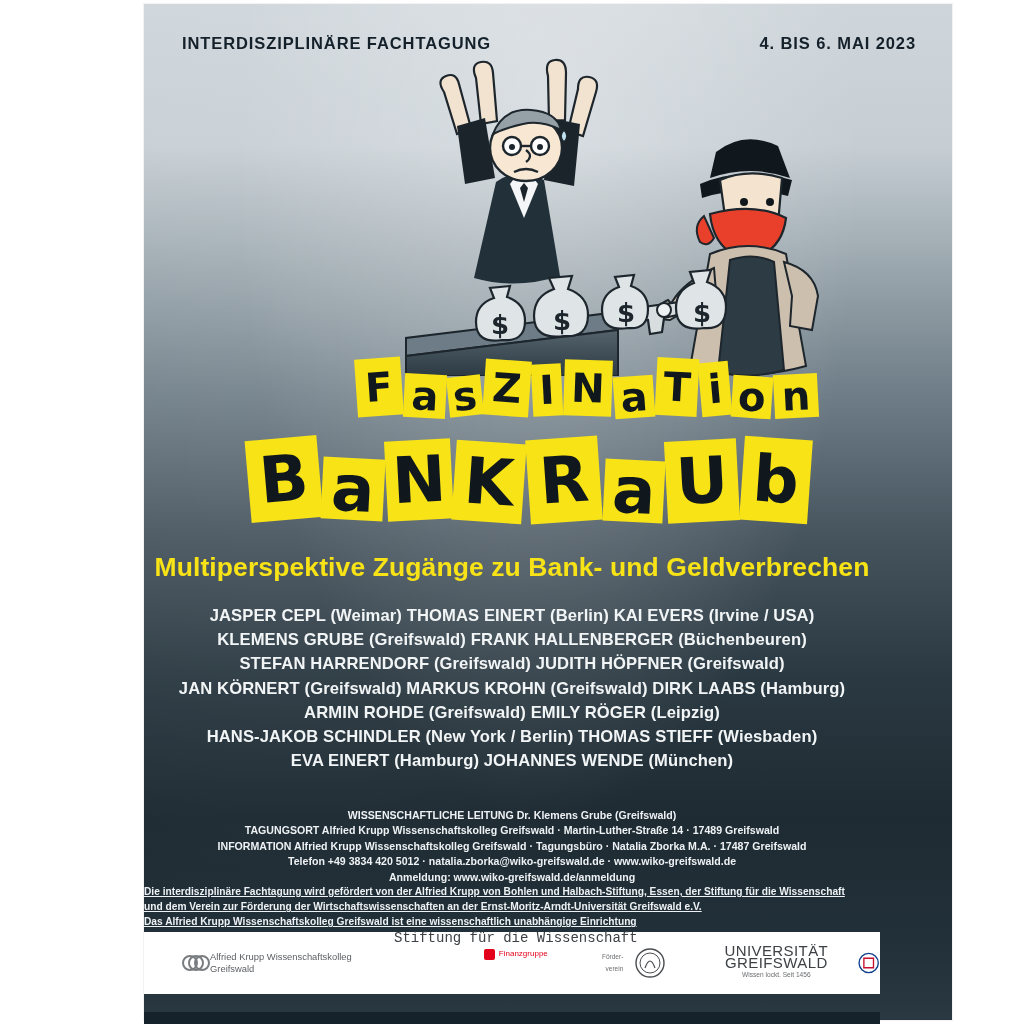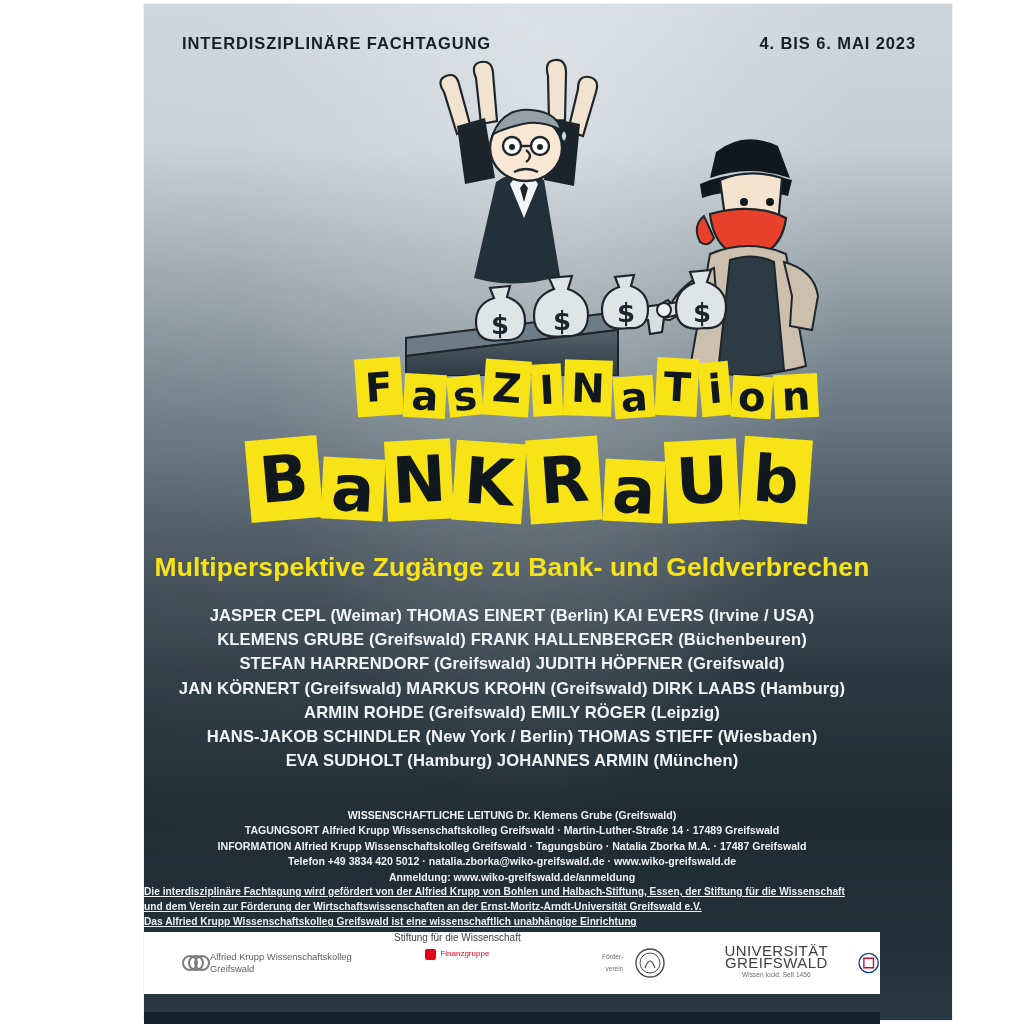--- a/index.html
+++ b/index.html
@@ -180,21 +180,21 @@
 
   <div class="subtitle">Multiperspektive Zugänge zu Bank- und Geldverbrechen</div>
 
   <div class="speakers">
     <span class="l">JASPER CEPL (Weimar) THOMAS EINERT (Berlin) KAI EVERS (Irvine / USA)</span>
     <span class="l">KLEMENS GRUBE (Greifswald) FRANK HALLENBERGER (Büchenbeuren)</span>
     <span class="l">STEFAN HARRENDORF (Greifswald) JUDITH HÖPFNER (Greifswald)</span>
     <span class="l">JAN KÖRNERT (Greifswald) MARKUS KROHN (Greifswald) DIRK LAABS (Hamburg)</span>
     <span class="l">ARMIN ROHDE (Greifswald) EMILY RÖGER (Leipzig)</span>
     <span class="l">HANS-JAKOB SCHINDLER (New York / Berlin) THOMAS STIEFF (Wiesbaden)</span>
-    <span class="l">EVA SUDHOLT (Hamburg) JOHANNES ARMIN (München)</span>
+    <span class="l">EVA EINERT (Hamburg) JOHANNES WENDE (München)</span>
   </div>
 
   <div class="info">
     <div>WISSENSCHAFTLICHE LEITUNG Dr. Klemens Grube (Greifswald)</div>
     <div>TAGUNGSORT Alfried Krupp Wissenschaftskolleg Greifswald · Martin-Luther-Straße 14 · 17489 Greifswald</div>
     <div>INFORMATION Alfried Krupp Wissenschaftskolleg Greifswald · Tagungsbüro · Natalia Zborka M.A. · 17487 Greifswald</div>
     <div>Telefon +49 3834 420 5012 · natalia.zborka@wiko-greifswald.de · www.wiko-greifswald.de</div>
     <div>Anmeldung: www.wiko-greifswald.de/anmeldung</div>
   </div>
 
@@ -214,21 +214,21 @@
       <circle cx="16" cy="15" r="7" fill="none" stroke="#7a7d80" stroke-width="2"></circle>
       <circle cx="22" cy="15" r="7" fill="none" stroke="#7a7d80" stroke-width="2"></circle>
     </svg>
     <div class="logotext">
       <div>Alfried Krupp Wissenschaftskolleg</div>
       <div>Greifswald</div>
     </div>
   </div>
 
   <div class="logo" style="left:250px;flex-direction:column;align-items:center;gap:4px;">
-    <div class="logotext" style="font-size:10px;color:#3d4145;">Stiftung für die Wissenschaft</div>
+    <div class="logotext" style="font-size:14px;color:#3d4145;font-family:Liberation Mono, monospace;">Stiftung für die Wissenschaft</div>
     <div style="display:flex;align-items:center;gap:4px;">
       <span style="display:inline-block;width:11px;height:11px;background:#e2001a;border-radius:2px;"></span>
       <span class="logotext" style="color:#e2001a;font-size:8px;">Finanzgruppe</span>
     </div>
   </div>
 
   <div class="logo" style="left:458px;gap:4px;">
     <div class="logotext" style="font-size:6.5px;text-align:right;color:#6a6d70;">
       <div>Förder-</div>
       <div>verein</div>

